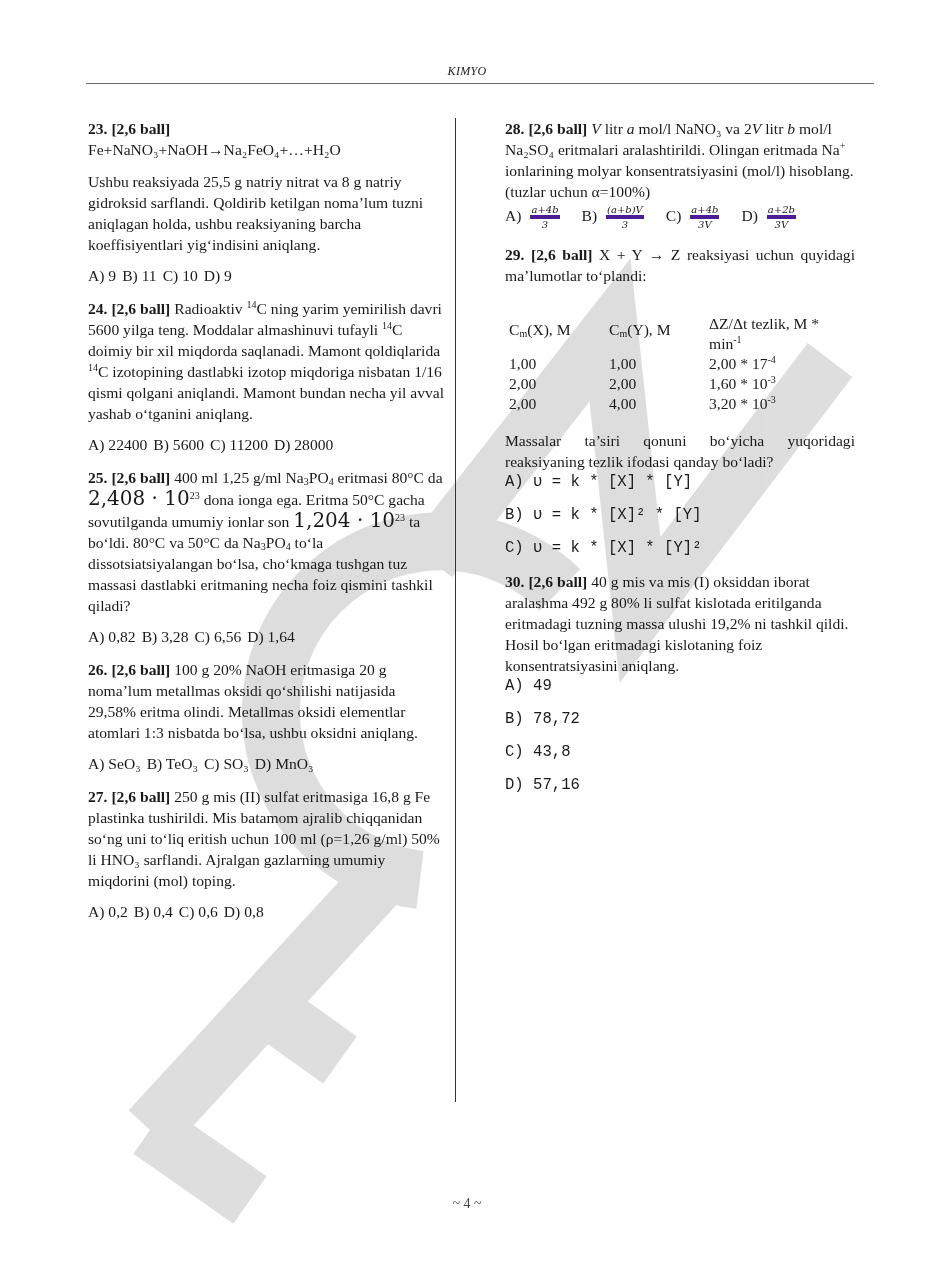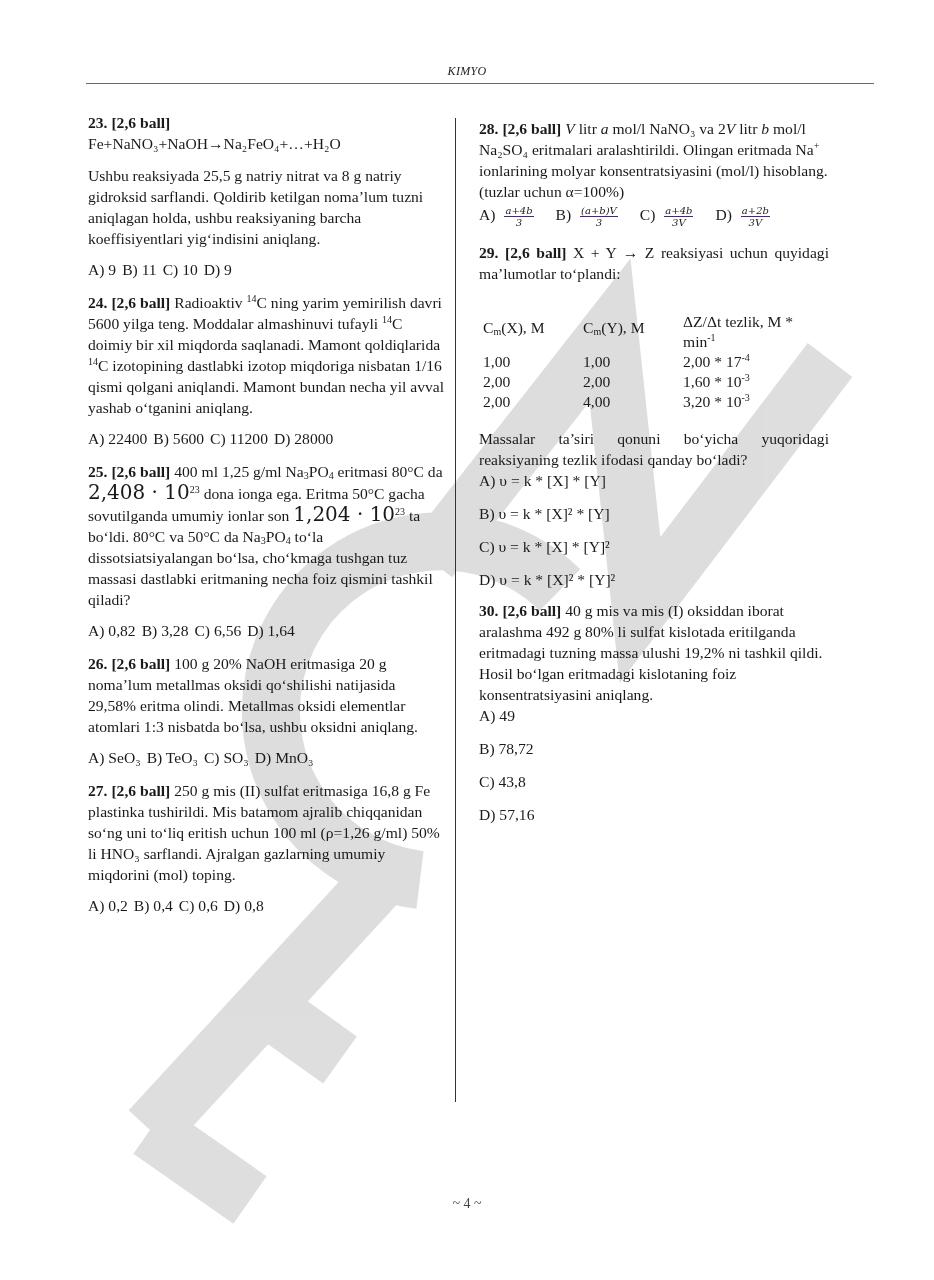--- a/index.html
+++ b/index.html
@@ -17,40 +17,40 @@
     }
     .col-divider {
       position: absolute; left: 455px; top: 118px; width: 1px; height: 984px; background: #333;
     }
     .watermark {
       position: absolute; left: 0; top: 0; width: 934px; height: 1280px; pointer-events: none;
     }
     .col {
       position: absolute; font-size: 15.6px; line-height: 21px;
     }
-    .col.left { left: 88px; top: 112px; width: 356px; }
-    .col.right { left: 479px; top: 118px; width: 350px; }
+    .col.left { left: 88px; top: 118px; width: 356px; }
+    .col.right { left: 505px; top: 118px; width: 350px; }
     .q { margin: 0 0 10px 0; }
     .q b { font-weight: bold; }
     .q p { margin: 0; }
     .opts { margin: 0 0 12px 0; }
     .opts span { margin-right: 6px; }
     .justify { text-align: justify; }
     sub { font-size: 10px; vertical-align: -2px; line-height: 0; }
     sup { font-size: 10px; vertical-align: 6px; line-height: 0; }
     .cambria { font-family: "DejaVu Serif", serif; font-style: italic; font-size: 20px; }
     .frac { display: inline-block; vertical-align: middle; text-align: center; font-family: "DejaVu Serif", serif; font-style: italic; font-size: 10px; line-height: 11px; margin: 0 3px; }
-    .frac .num { display: block; border-bottom: 1px solid #4c1d95; padding: 0 1px; }
+    .frac .num { display: block; border-bottom: 4px solid #4c1d95; padding: 0 1px; }
     .frac .den { display: block; }
     table.kin { border-collapse: collapse; margin: 28px 0 16px 4px; font-size: 15.6px; }
     table.kin td { padding: 0; vertical-align: top; line-height: 20px; }
     table.kin td.c1 { width: 100px; }
     table.kin td.c2 { width: 100px; }
     table.kin td.c3 { width: 140px; }
-    .rate-opt { margin: 0 0 12px 0; }
+    .rate-opt { margin: 0 0 12px 0; font-family: Liberation Mono, monospace; }
     .footer {
       position: absolute; left: 0; width: 934px; top: 1196px; text-align: center; font-size: 14px; color: #444;
     }
   </style>
 </head>
 <body>
 
 <svg class="watermark" viewBox="0 0 934 1280">
   <g fill="none" stroke="#dcdcdc" stroke-linecap="butt" stroke-linejoin="miter" opacity="0.95">
 
@@ -142,21 +142,20 @@
       <td>2,00</td>
       <td>4,00</td>
       <td><span>3,20 * 10</span><sup>-3</sup></td>
     </tr>
   </tbody>
     </table>
   <p class="justify" style="margin:0;">Massalar ta’siri qonuni bo‘yicha yuqoridagi reaksiyaning tezlik ifodasi qanday bo‘ladi?</p>
   <div class="rate-opt">A) υ = k * [X] * [Y]</div>
   <div class="rate-opt">B) υ = k * [X]² * [Y]</div>
   <div class="rate-opt">C) υ = k * [X] * [Y]²</div>
-  <div class="rate-opt" style="margin-bottom:10px;">D) υ = k * [X]² * [Y]²</div>
 
   <div class="q" style="margin-bottom:0;">
     <p><b>30.</b> <b>[2,6 ball]</b> <span>40 g mis va mis (I) oksiddan iborat aralashma 492 g 80% li sulfat kislotada eritilganda eritmadagi tuzning massa ulushi 19,2% ni tashkil qildi. Hosil bo‘lgan eritmadagi kislotaning foiz konsentratsiyasini aniqlang.</span></p>
   </div>
   <div class="rate-opt">A) 49</div>
   <div class="rate-opt">B) 78,72</div>
   <div class="rate-opt">C) 43,8</div>
   <div class="rate-opt">D) 57,16</div>
 </div>
 

